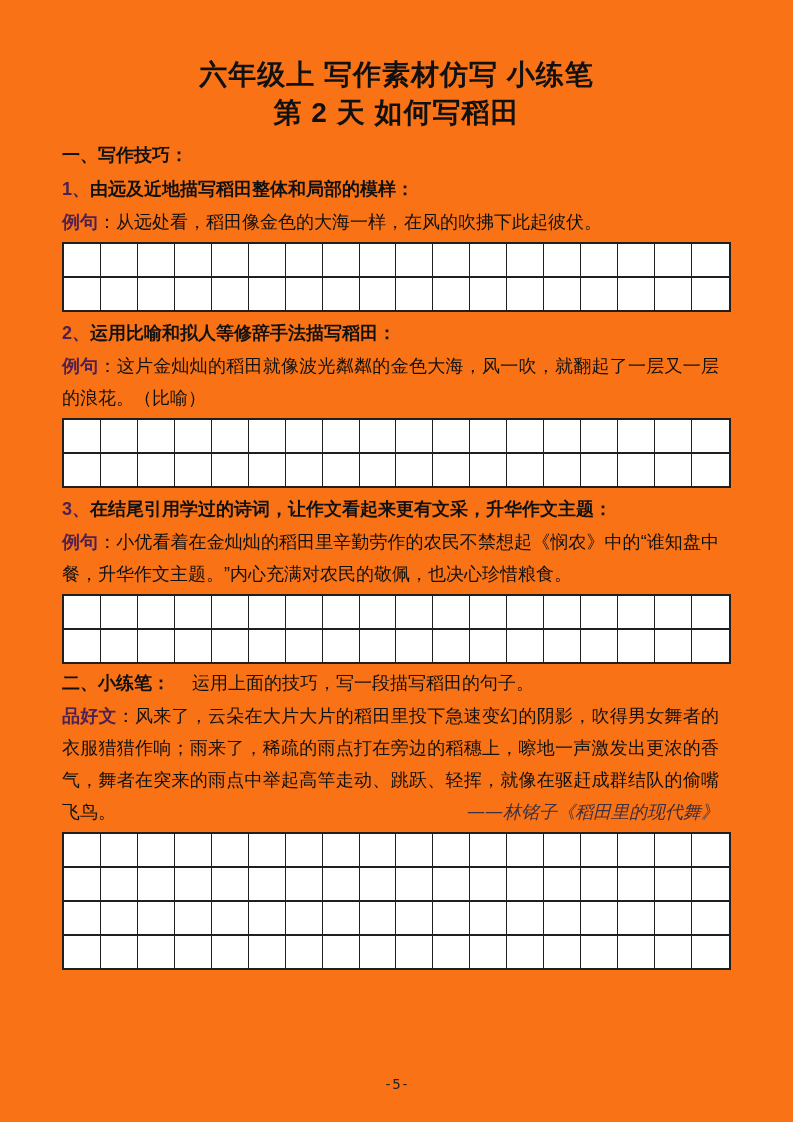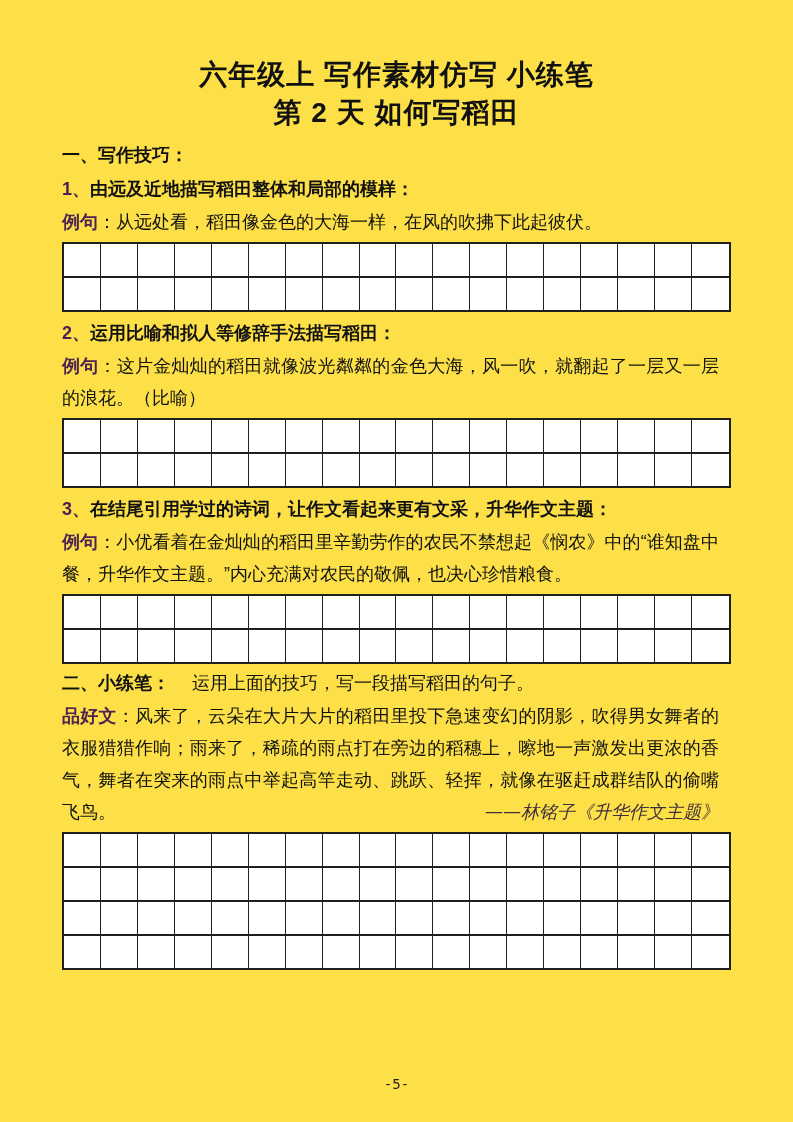--- a/index.html
+++ b/index.html
@@ -1,21 +1,21 @@
 <!DOCTYPE html>
 <html><head>
 <meta charset="utf-8">
 <style>
   html, body { margin: 0; padding: 0; background: #ffffff; }
   .page {
     position: relative;
     width: 793px;
     height: 1122px;
     margin: 0 auto;
-    background: #fde047;
+    background: #f97316;
     box-sizing: border-box;
     padding: 56px 62px 0 62px;
     font-family: "Liberation Sans", "DejaVu Sans", sans-serif;
     color: #111111;
     overflow: hidden;
   }
   .doc-title {
     font-size: 28px;
     font-weight: bold;
     text-align: center;
@@ -229,21 +229,21 @@
         <div class="cell" style="border-right: none; border-bottom: none;"></div>
       </div>
   </div>
 
   <div class="sec-heading">
     <span>二、小练笔：</span><span style="font-weight:normal; margin-left:22px;">运用上面的技巧，写一段描写稻田的句子。</span>
   </div>
 
   <p class="para">
     <span class="label">品好文</span><span>：风来了，云朵在大片大片的稻田里投下急速变幻的阴影，吹得男女舞者的衣服猎猎作响；雨来了，稀疏的雨点打在旁边的稻穗上，嚓地一声激发出更浓的香气，舞者在突来的雨点中举起高竿走动、跳跃、轻挥，就像在驱赶成群结队的偷嘴飞鸟。</span>
-    <span class="attribution">——林铭子《升华作文主题》</span>
+    <span class="attribution">——林铭子《稻田里的现代舞》</span>
   </p>
 
 
   <div class="write-grid" style="grid-template-columns: repeat(18, 1fr);">
       <div class="cell"></div>
       <div class="cell"></div>
       <div class="cell"></div>
       <div class="cell"></div>
       <div class="cell"></div>
       <div class="cell"></div>

